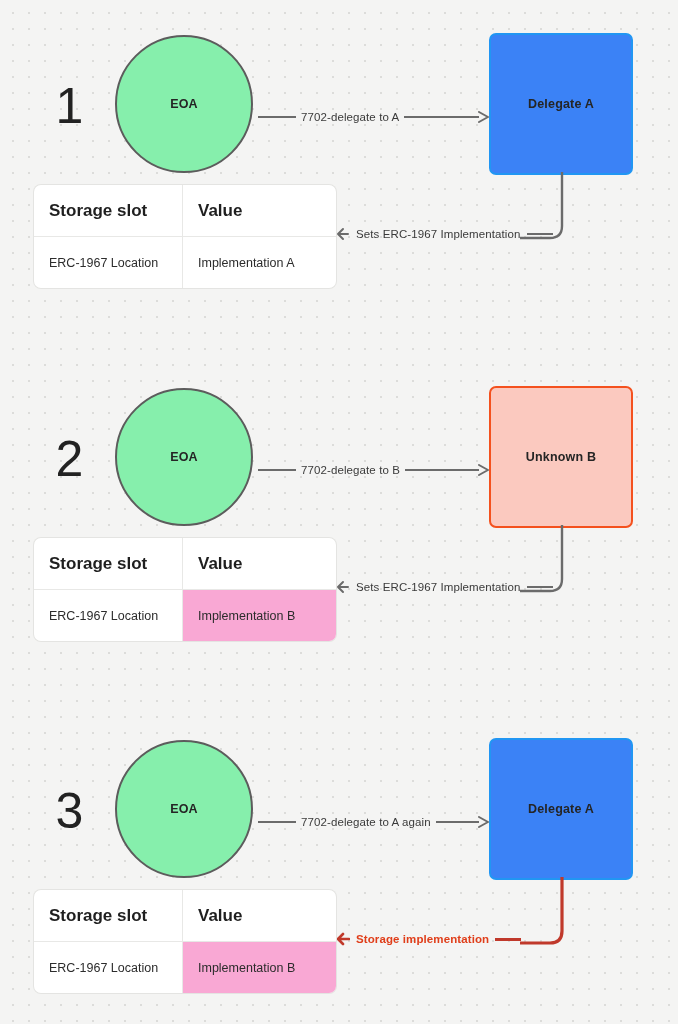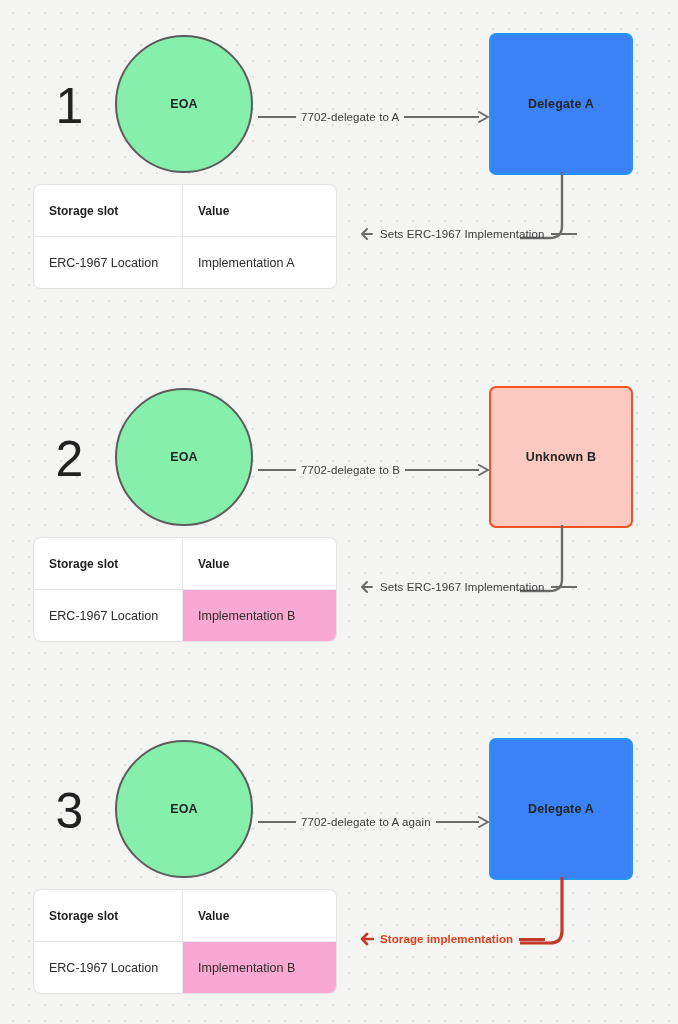--- a/index.html
+++ b/index.html
@@ -140,21 +140,21 @@
     width: 302px;
     background: #ffffff;
     border-radius: 7px;
     overflow: hidden;
     box-shadow: 0 0 0 1px #e4e4e2;
   }
   .trow {
     display: flex;
     height: 51px;
   }
-  .trow.head-row .tcell { font-weight: 700; font-size: 12px; color: #1f1f1f; }
+  .trow.head-row .tcell { font-weight: 700; font-size: 17px; color: #1f1f1f; }
   .trow.body-row { border-top: 1px solid #e8e8e6; }
   .tcell {
     box-sizing: border-box;
     display: flex;
     align-items: center;
     font-size: 12.5px;
     color: #2c2c2c;
     padding-left: 15px;
   }
   .tcell.c1 { width: 149px; border-right: 1px solid #e8e8e6; }
@@ -172,21 +172,20 @@
 
   
   .fb {
     position: absolute;
     left: 336px;
     top: 222px;
     height: 24px;
     display: flex;
     align-items: center;
     gap: 6px;
-    padding-left: 24px;
   }
   .fb-head { width: 14px; height: 14px; flex: 0 0 auto; }
   .fb-label {
     font-size: 11.5px;
     color: #3a3a3a;
     white-space: nowrap;
     letter-spacing: 0.1px;
   }
   .fb.danger .fb-label {
     color: #e03e1a;

